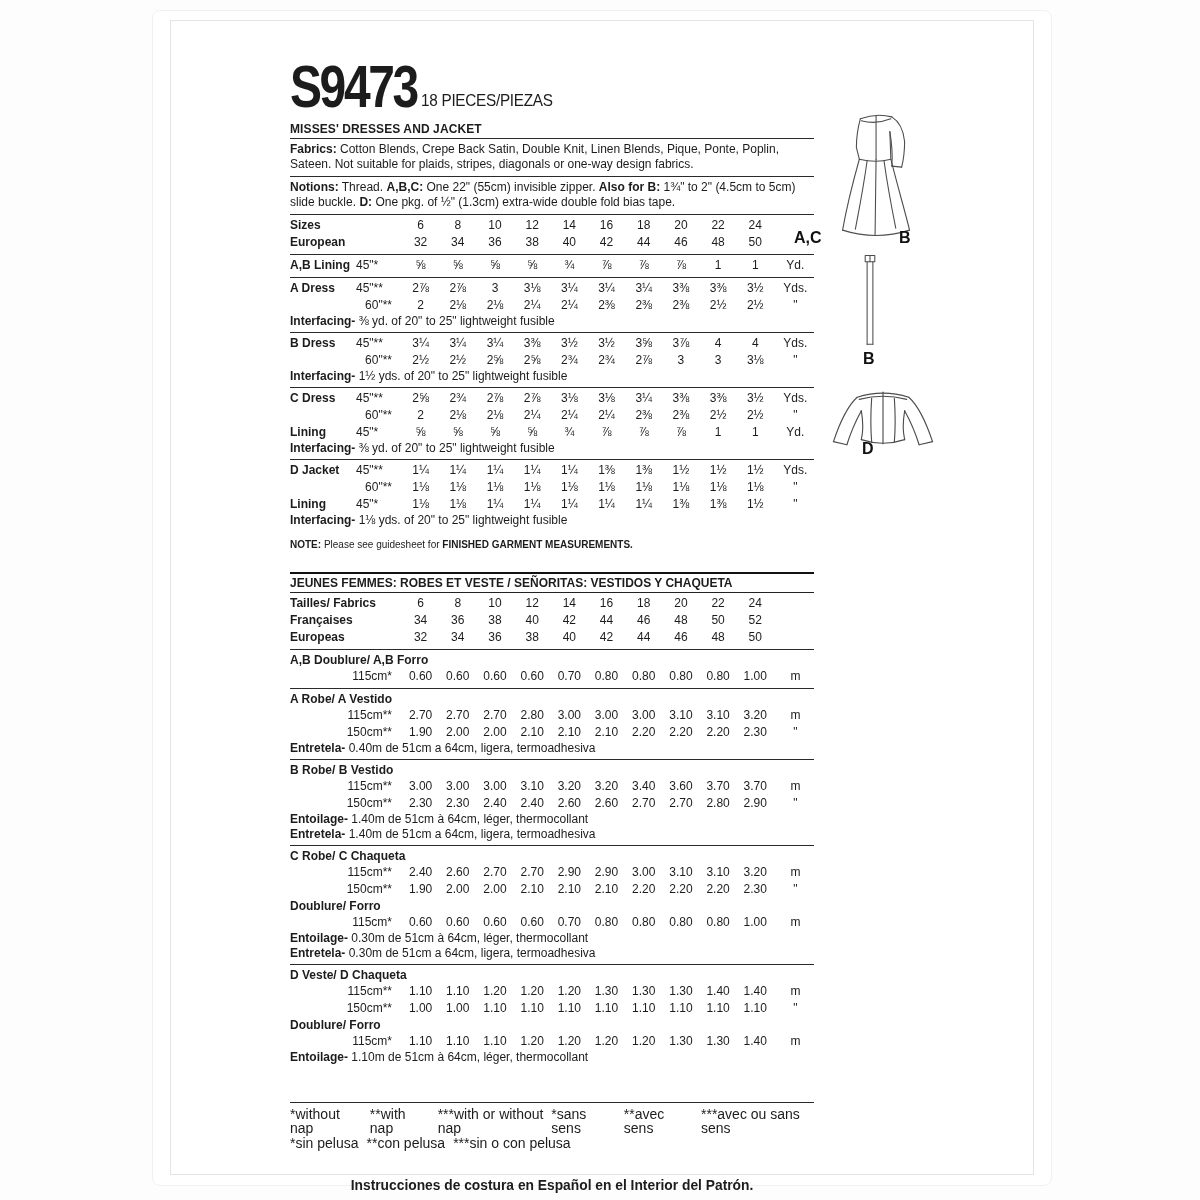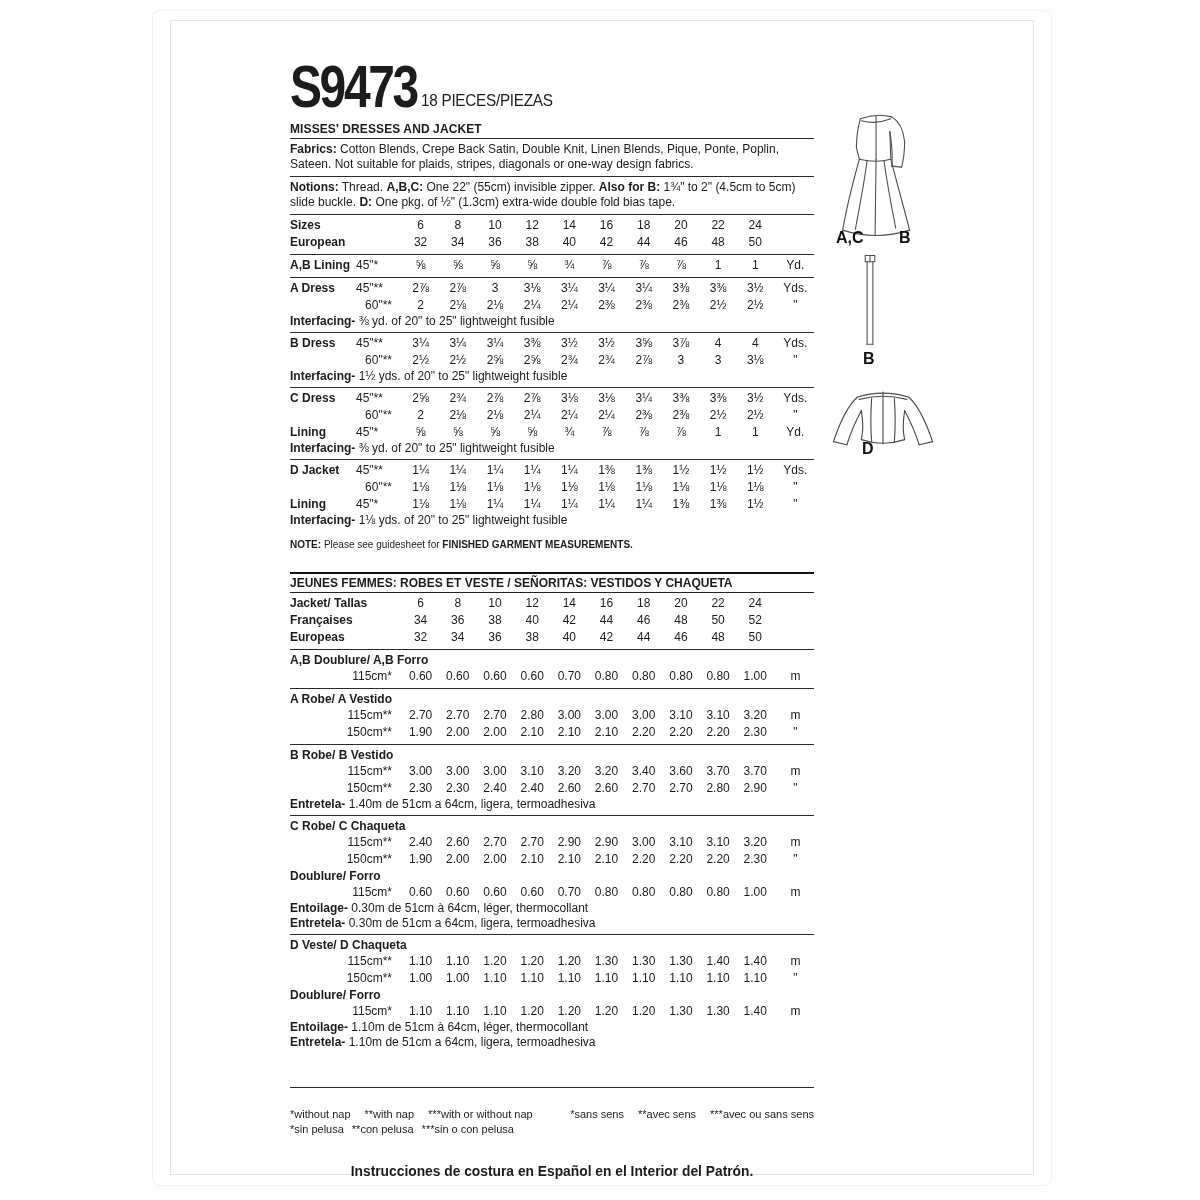--- a/index.html
+++ b/index.html
@@ -37,21 +37,21 @@
   .tcell{text-align:center;white-space:nowrap;}
   .tunit{text-align:center;padding-left:3px;white-space:nowrap;}
   .thead{font-weight:bold;font-size:12px;line-height:16px;}
   .tnote{font-size:12px;line-height:15px;}
   .note-block{font-size:10px;line-height:15px;margin:6px 0 0 0;}
 
   .lang-header{margin-top:20px;border-top:2.5px solid #111;border-bottom:1.5px solid #222;
     font-weight:bold;font-size:12px;line-height:16px;padding:1px 0;}
 
   
-  .footnotes{border-top:1.5px solid #2a2a2a;margin-top:34px;padding-top:19px;font-size:11px;line-height:14px;}
+  .footnotes{border-top:1.5px solid #2a2a2a;margin-top:34px;padding-top:4px;font-size:14px;line-height:14px;}
   .fn-row1{display:flex;justify-content:space-between;}
   .fn-grp{display:flex;gap:14px;}
   .fn-row2{display:flex;gap:8px;margin-top:1px;}
   .spanish-note{text-align:center;font-weight:bold;font-size:15px;margin-top:26px;
     transform:scaleX(.92);transform-origin:center;}
 
   
   .illo{position:absolute;}
   .illo svg{display:block;}
   .illo path,.illo rect,.illo line{fill:none;stroke:#4d4d4d;stroke-width:1.1;
@@ -289,21 +289,21 @@
       </div>
     </div>
 
   <div class="note-block"><b>NOTE:</b><span> Please see guidesheet for </span><b>FINISHED GARMENT MEASUREMENTS.</b></div>
 
   <div class="lang-header">JEUNES FEMMES: ROBES ET VESTE / SEÑORITAS: VESTIDOS Y CHAQUETA</div>
 
   <div class="ytable metric">
       <div class="tgroup">
         <div class="trow">
-          <span class="tlabel">Jacket/ Tallas</span>
+          <span class="tlabel">Tailles/ Fabrics</span>
           <span class="tspec"></span>
           <span class="tcell">6</span>
           <span class="tcell">8</span>
           <span class="tcell">10</span>
           <span class="tcell">12</span>
           <span class="tcell">14</span>
           <span class="tcell">16</span>
           <span class="tcell">18</span>
           <span class="tcell">20</span>
           <span class="tcell">22</span>
@@ -381,20 +381,21 @@
           <span class="tcell">2.00</span>
           <span class="tcell">2.10</span>
           <span class="tcell">2.10</span>
           <span class="tcell">2.10</span>
           <span class="tcell">2.20</span>
           <span class="tcell">2.20</span>
           <span class="tcell">2.20</span>
           <span class="tcell">2.30</span>
           <span class="tunit">"</span>
         </div>
+        <div class="tnote"><b>Entretela-</b><span> 0.40m de 51cm a 64cm, ligera, termoadhesiva</span></div>
       </div>
       <div class="tgroup">
         <div class="thead">B Robe/ B Vestido</div>
         <div class="trow">
           <span class="tspec tspec-wide">115cm**</span>
           <span class="tcell">3.00</span>
           <span class="tcell">3.00</span>
           <span class="tcell">3.00</span>
           <span class="tcell">3.10</span>
           <span class="tcell">3.20</span>
@@ -412,20 +413,21 @@
           <span class="tcell">2.40</span>
           <span class="tcell">2.40</span>
           <span class="tcell">2.60</span>
           <span class="tcell">2.60</span>
           <span class="tcell">2.70</span>
           <span class="tcell">2.70</span>
           <span class="tcell">2.80</span>
           <span class="tcell">2.90</span>
           <span class="tunit">"</span>
         </div>
+        <div class="tnote"><b>Entoilage-</b><span> 1.40m de 51cm à 64cm, léger, thermocollant</span></div>
         <div class="tnote"><b>Entretela-</b><span> 1.40m de 51cm a 64cm, ligera, termoadhesiva</span></div>
       </div>
       <div class="tgroup">
         <div class="thead">C Robe/ C Chaqueta</div>
         <div class="trow">
           <span class="tspec tspec-wide">115cm**</span>
           <span class="tcell">2.40</span>
           <span class="tcell">2.60</span>
           <span class="tcell">2.70</span>
           <span class="tcell">2.70</span>
@@ -508,21 +510,20 @@
           <span class="tcell">1.20</span>
           <span class="tcell">1.20</span>
           <span class="tcell">1.20</span>
           <span class="tcell">1.20</span>
           <span class="tcell">1.30</span>
           <span class="tcell">1.30</span>
           <span class="tcell">1.40</span>
           <span class="tunit">m</span>
         </div>
         <div class="tnote"><b>Entoilage-</b><span> 1.10m de 51cm à 64cm, léger, thermocollant</span></div>
-        <div class="tnote"><b>Entretela-</b><span> 1.10m de 51cm a 64cm, ligera, termoadhesiva</span></div>
       </div>
     </div>
 
   <div class="footnotes">
     <div class="fn-row1">
       <div class="fn-grp">
           <span>*without nap</span>
           <span>**with nap</span>
           <span>***with or without nap</span>
         </div>
@@ -553,21 +554,21 @@
     <path d="M29,50 Q46,54 61,50"></path>
     <path d="M46,6 L46,50"></path>
     <path d="M46,50 L45,127"></path>
     <path d="M37,51 C33,80 28,105 25,121"></path>
     <path d="M54,51 C58,80 63,105 66,120"></path>
     <path d="M62,7 C70,12 74,22 75,32 C75,42 74,50 72,58"></path>
     <path d="M60,22 C62,34 63,46 62,57"></path>
     <path d="M62,57 L72,58"></path>
   </svg>
 </div>
-<div class="illo-label" style="left:836px;top:229px;">A,C</div>
+<div class="illo-label" style="left:794px;top:229px;">A,C</div>
 <div class="illo-label" style="left:899px;top:229px;">B</div>
 
 <div class="illo" style="left:856px;top:254px;width:28px;height:96px;">
   <svg viewBox="0 0 24 100" width="28" height="96">
     <rect x="7" y="1.5" width="10" height="6.5"></rect>
     <path d="M12,1.5 L12,8"></path>
     <path d="M9,8 L9,94"></path>
     <path d="M15,8 L15,94"></path>
     <path d="M9,94 L15,94"></path>
   </svg>

